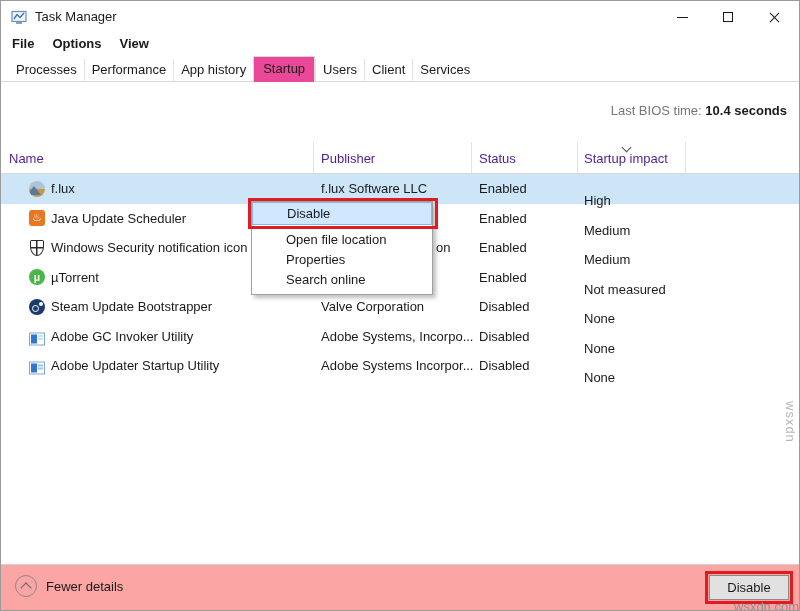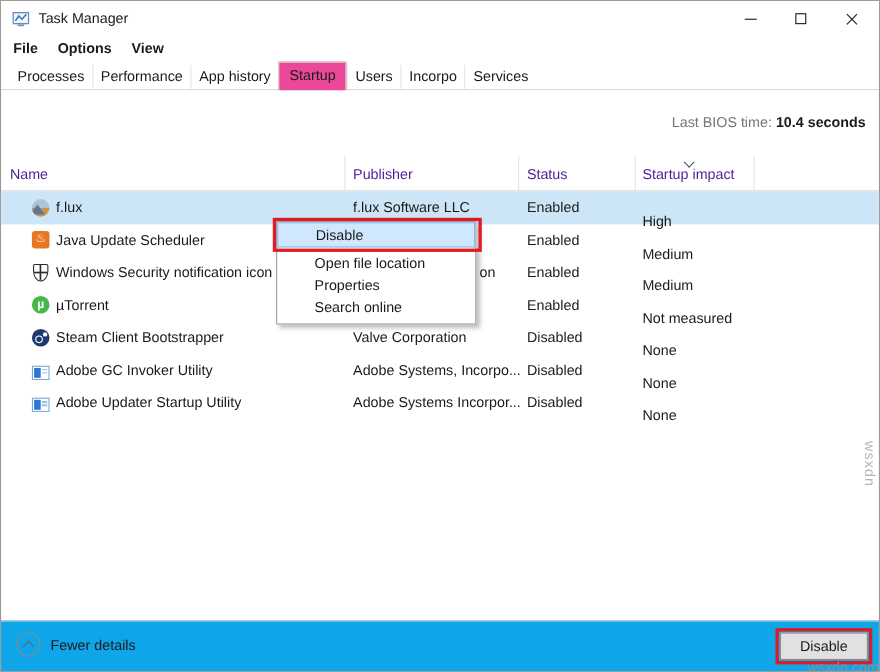--- a/index.html
+++ b/index.html
@@ -79,21 +79,21 @@
   
   .ctx-menu { position:absolute; left:250px; top:200px; width:182px; background:#fff;
      border:1px solid #a0a0a0; box-shadow:3px 3px 4px rgba(0,0,0,.25); z-index:10; padding-bottom:4px; }
   .ctx-item { height:20px; line-height:20px; padding-left:34px; white-space:nowrap; }
   .ctx-item.first { height:23px; line-height:22px; background:#cfe8ff; border:1px solid #84b8e8; margin-bottom:5px; }
   .annot { position:absolute; border:3px solid #e11b22; z-index:20; pointer-events:none; }
   .annot-menu { left:247px; top:197px; width:190px; height:31px; }
   .annot-btn { left:704px; top:570px; width:88px; height:33px; }
 
   
-  .footer { position:absolute; left:0; right:0; bottom:0; height:46px; border-top:1px solid #d4d4d4; background:#0ea5e9; }
+  .footer { position:absolute; left:0; right:0; bottom:0; height:46px; border-top:1px solid #d4d4d4; background:#fca5a5; }
   .fewer { position:absolute; left:14px; top:10px; display:flex; align-items:center; }
   .chev-circle { width:22px; height:22px; border:1px solid #8a8a8a; border-radius:50%; position:relative; margin-right:9px; }
   .chev-circle::after { content:""; position:absolute; left:6px; top:8px; width:7px; height:7px;
      border-top:1.5px solid #666; border-right:1.5px solid #666; transform:rotate(-45deg); }
   .disable-btn { position:absolute; left:708px; top:574px; width:80px; height:25px; background:#e1e1e1;
      border:1px solid #8a8a8a; text-align:center; line-height:23px; z-index:5; }
 
   
   .wm-bottom { position:absolute; left:733px; top:598px; color:#8f8f8f; font-size:13px; z-index:30; }
   .wm-side { position:absolute; right:1px; top:400px; color:#b5b5b5; font-size:13px;
@@ -127,21 +127,21 @@
     <span class="menu-bar-item">Options</span>
     <span class="menu-bar-item">View</span>
   </div>
 
   <div class="tabbar">
     <span class="tab">Processes</span>
     <span class="tab">Performance</span>
     <span class="tab">App history</span>
     <span class="tab active">Startup</span>
     <span class="tab">Users</span>
-    <span class="tab">Incorpo</span>
+    <span class="tab">Client</span>
     <span class="tab">Services</span>
   </div>
 
   <div class="bios">
     <span class="bios-label">Last BIOS time:</span>
     <span class="bios-value">10.4 seconds</span>
   </div>
 
   <div class="thead">
     <span class="h-cell h-name">Name</span>
@@ -184,21 +184,21 @@
     <div class="row">
       <span class="r-icon utorrent">µ</span>
       <span class="cell c-name">µTorrent</span>
       <span class="cell c-pub"></span>
       <span class="cell c-status">Enabled</span>
       <span class="cell c-impact">Not measured</span>
     </div>
 
     <div class="row">
       <span class="r-icon steam"></span>
-      <span class="cell c-name">Steam Client Bootstrapper</span>
+      <span class="cell c-name">Steam Update Bootstrapper</span>
       <span class="cell c-pub">Valve Corporation</span>
       <span class="cell c-status">Disabled</span>
       <span class="cell c-impact">None</span>
     </div>
 
     <div class="row">
       <span class="r-icon adobe"></span>
       <span class="cell c-name">Adobe GC Invoker Utility</span>
       <span class="cell c-pub">Adobe Systems, Incorpo...</span>
       <span class="cell c-status">Disabled</span>

